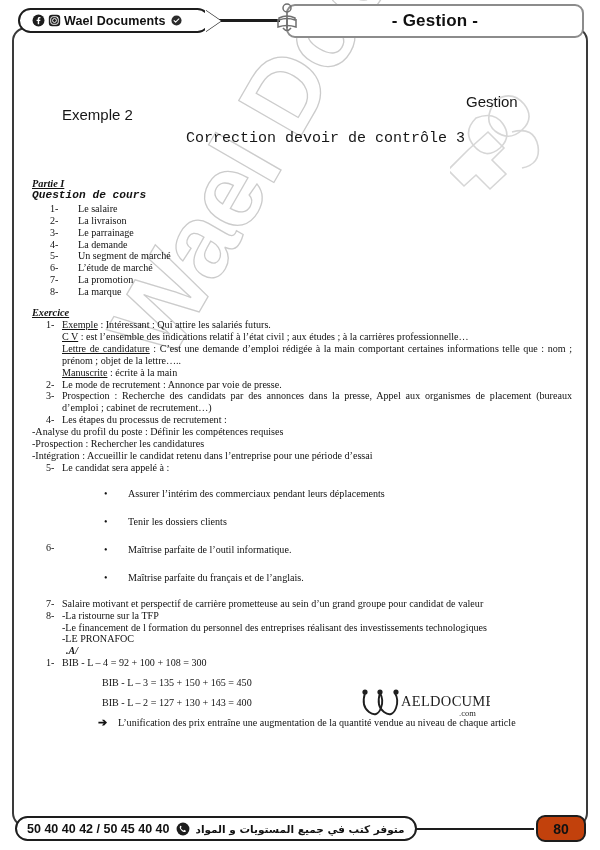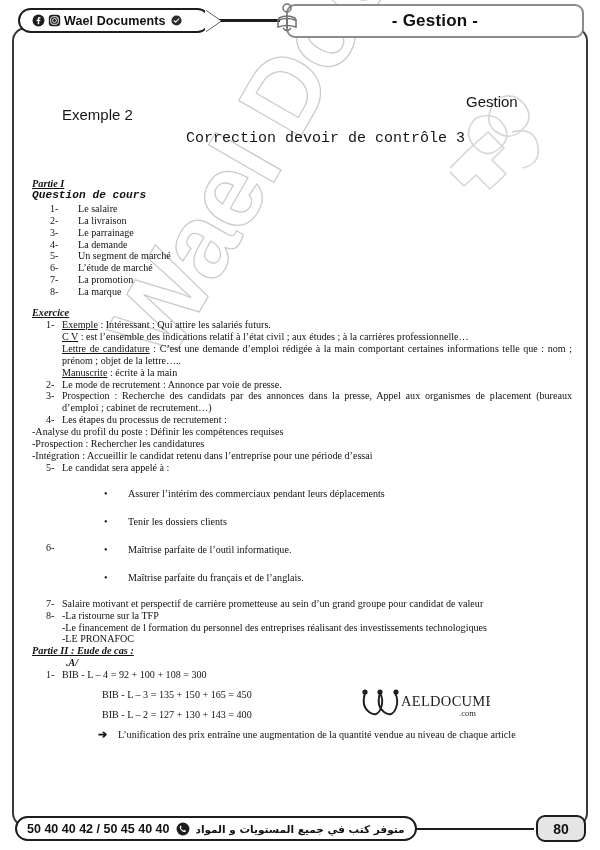--- a/index.html
+++ b/index.html
@@ -317,21 +317,21 @@
     width: 222px; height: 2.5px;
     background: #1d1d1d;
     z-index: 4;
   }
   .ftr-page {
     position: absolute;
     right: 14px; bottom: 8px;
     width: 50px; height: 27px;
     border: 2px solid #1d1d1d;
     border-radius: 9px;
-    background: #e5e5e5;
+    background: #c2410c;
     display: flex; align-items: center; justify-content: center;
     z-index: 6;
   }
   .ftr-page span {
     font-family: "Liberation Sans", sans-serif;
     font-weight: bold;
     font-size: 14px;
     color: #111;
   }
 </style>
@@ -465,21 +465,20 @@
         <span>Salaire motivant et perspectif de carrière prometteuse au sein d’un grand groupe pour candidat de valeur</span>
       </div>
 
       <div class="ex-row">
         <span class="num">8-</span>
         <div class="sub-line">-La ristourne sur la TFP</div>
         <div class="sub-line just">-Le financement de l formation du personnel des entreprises réalisant des investissements technologiques</div>
         <div class="sub-line">-LE PRONAFOC</div>
       </div>
 
-      <div class="sec-head">Partie II : Eude de cas :</div>
       <div class="alabel">.A/</div>
       <div class="ex-row">
         <span class="num">1-</span>
         <span>BIB - L – 4 = 92 + 100 + 108 = 300</span>
       </div>
       <div class="calc ind">BIB - L – 3 = 135 + 150 + 165 = 450</div>
       <div class="calc ind">BIB - L – 2 = 127 + 130 + 143 = 400</div>
       <div class="arrow-row">
         <span class="arr">➔</span>
         <span>L’unification des prix entraîne une augmentation de la quantité vendue au niveau de chaque article</span>

